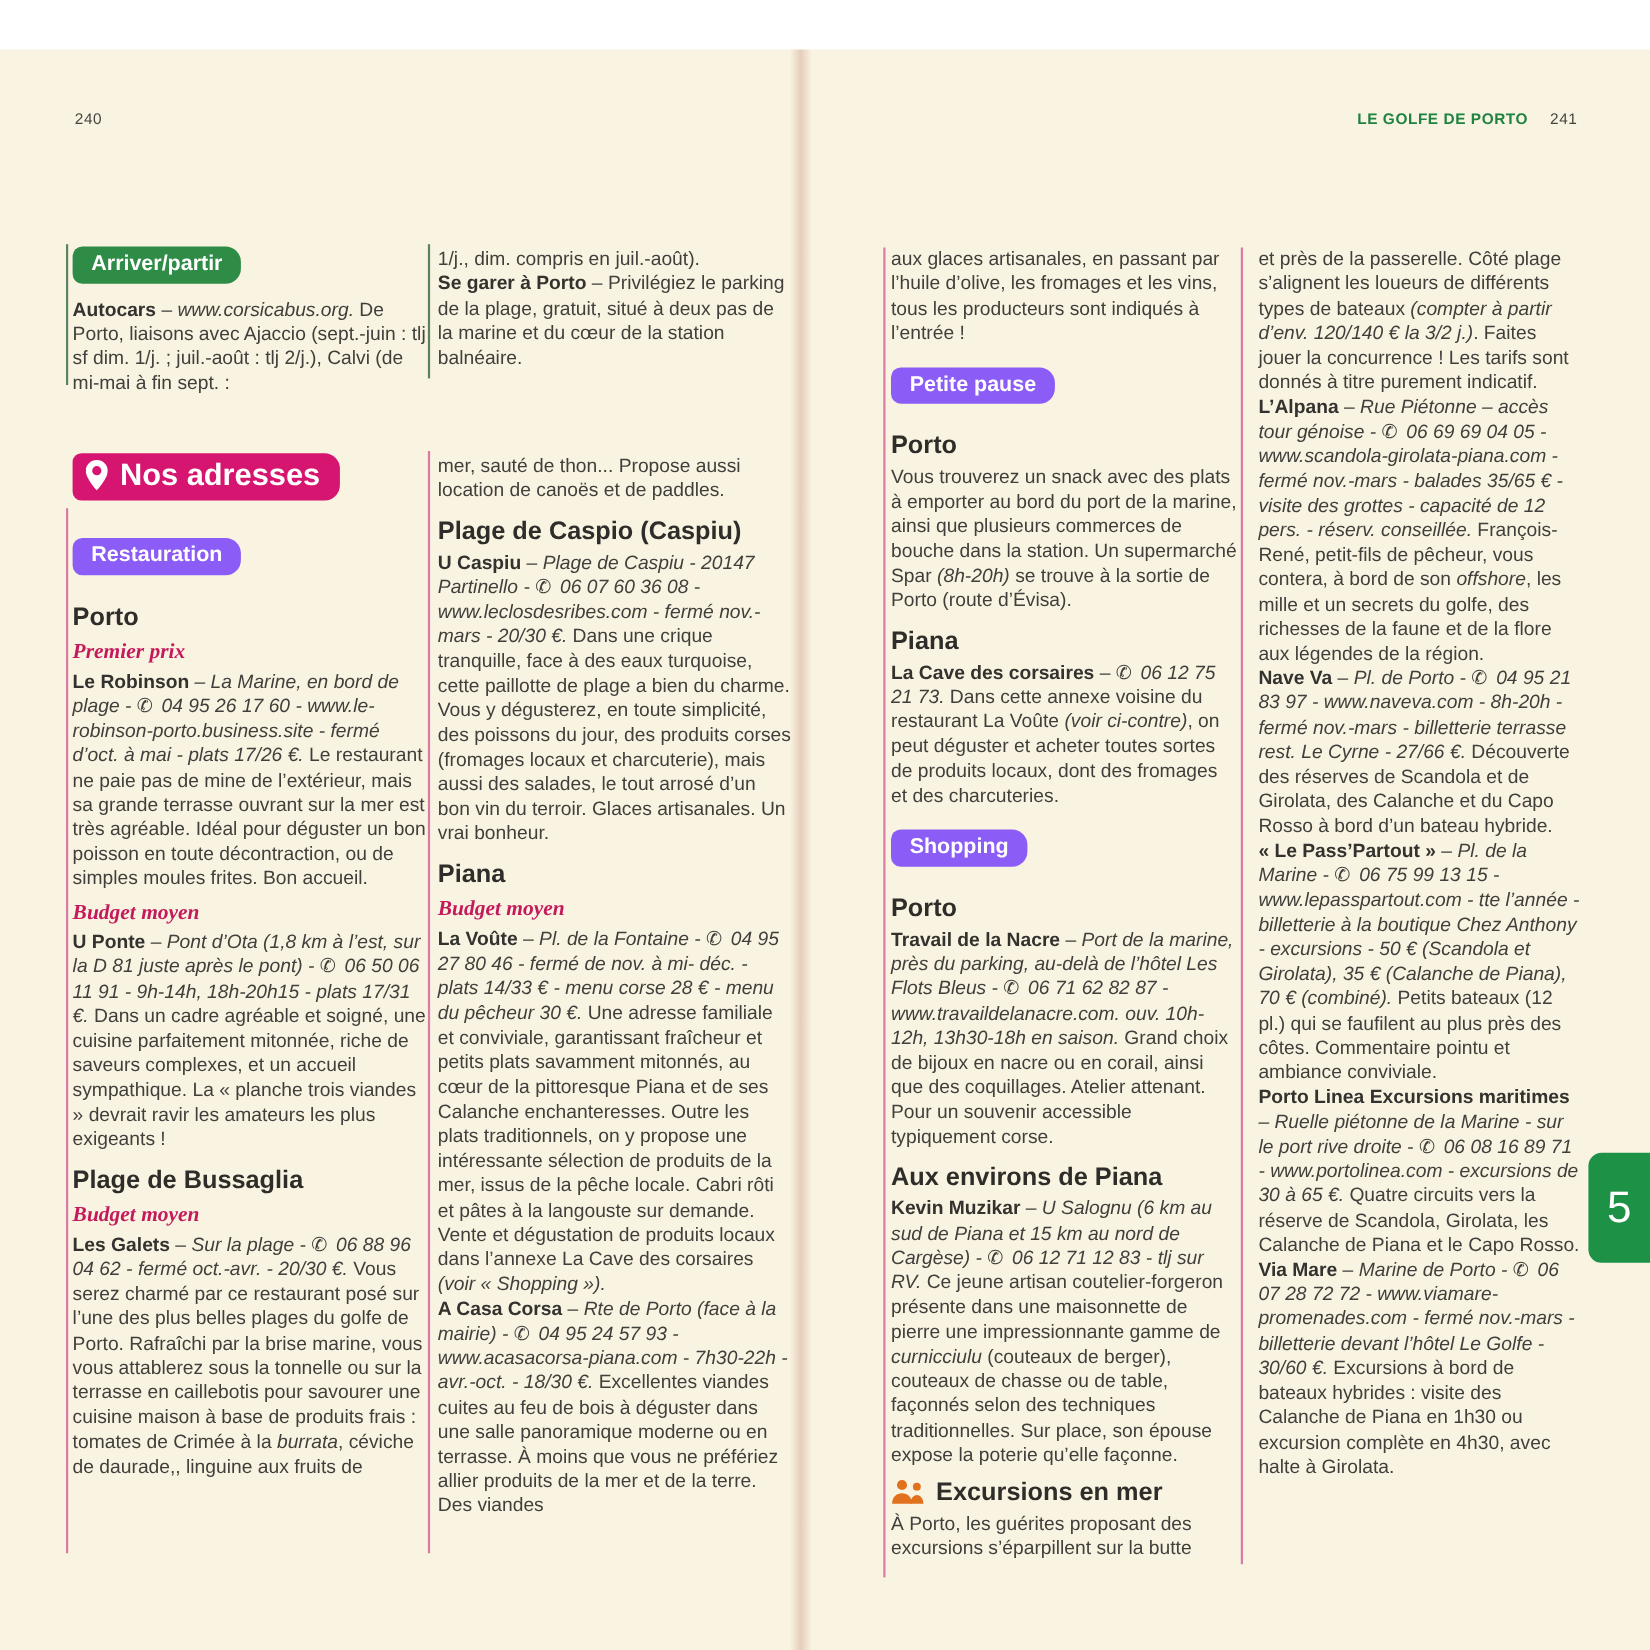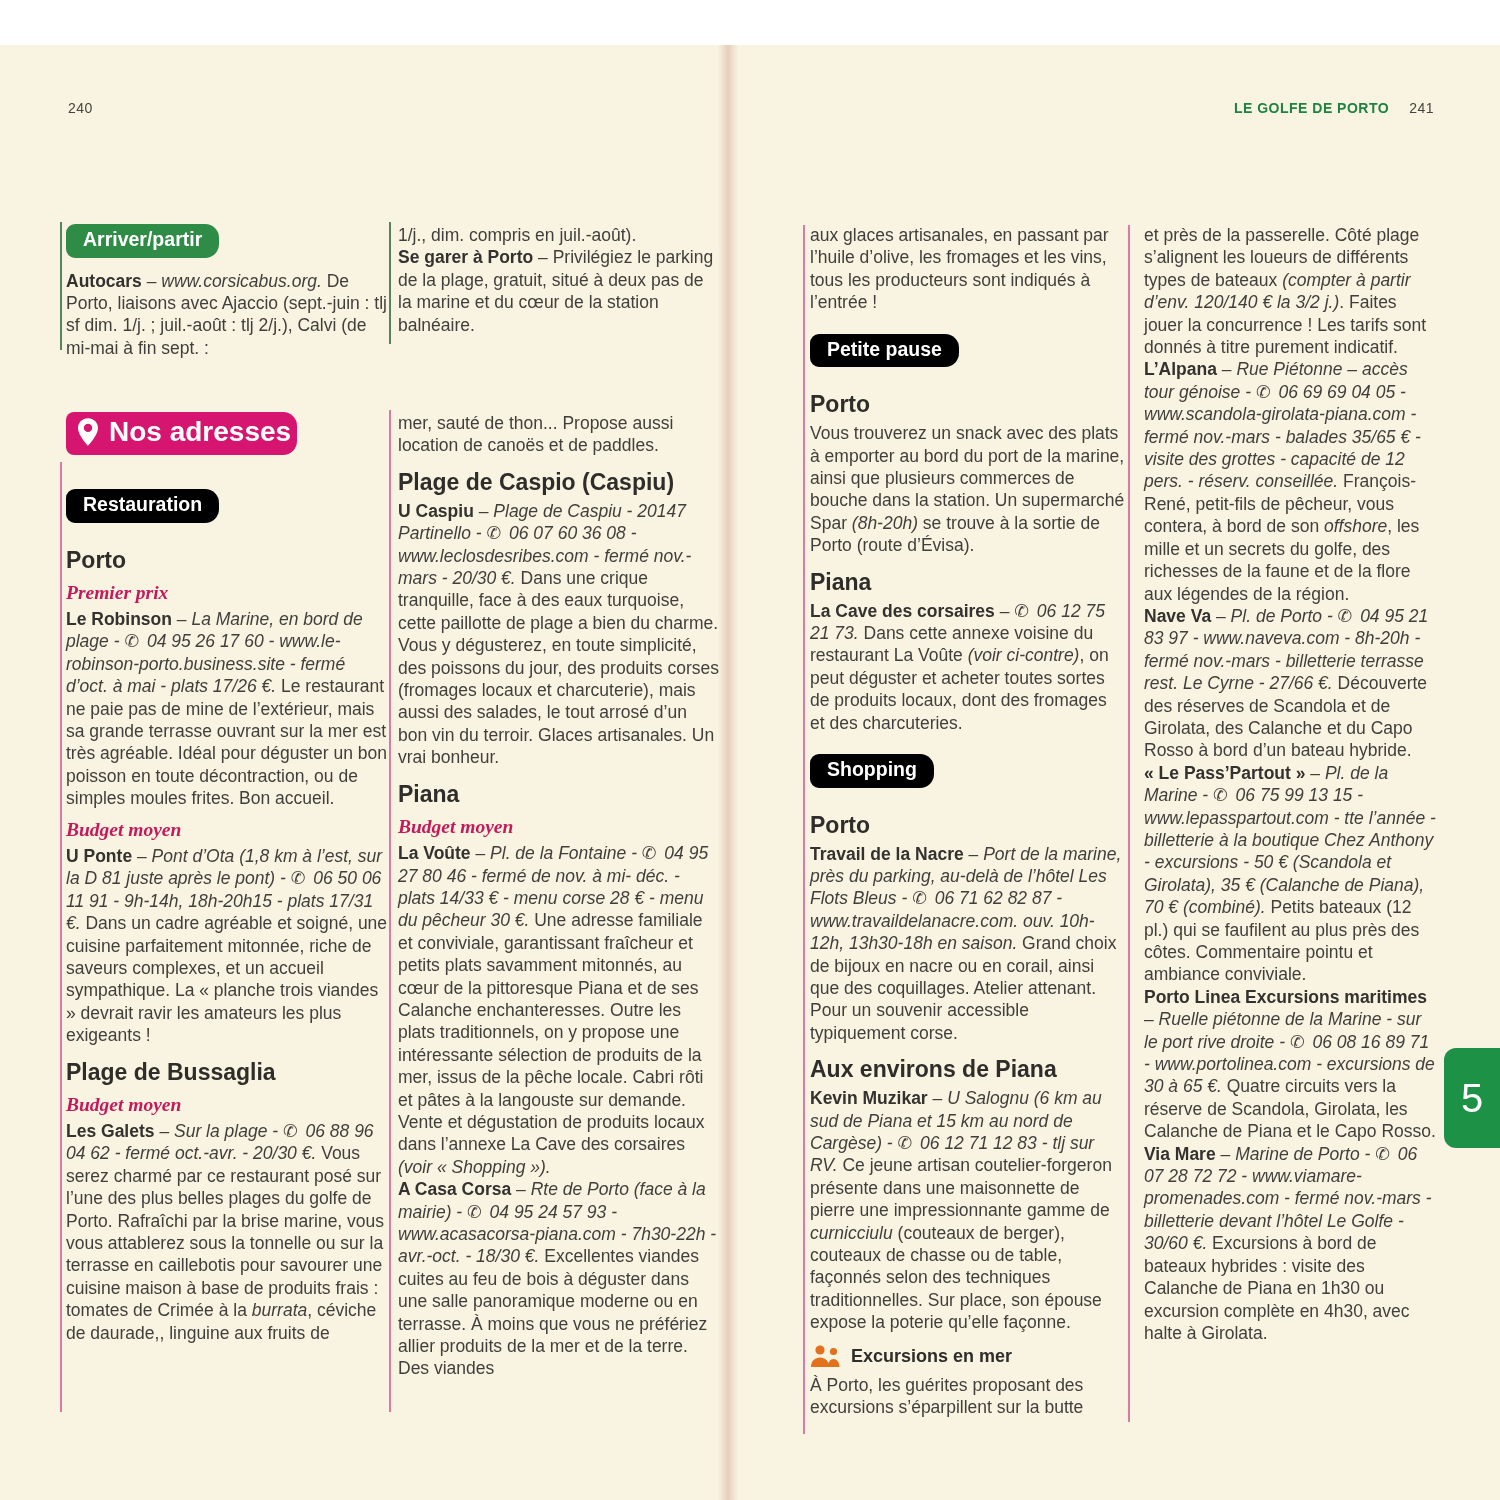--- a/index.html
+++ b/index.html
@@ -19,26 +19,26 @@
   .para{margin:0;}
   .rb{font-weight:bold;color:#33322e;}
   .ri{font-style:italic;}
   .phone-icon{font-style:normal;margin-right:3px;}
   .place{font-weight:bold;color:#2e2d29;font-size:23px;line-height:25px;margin:13px 0 5px;}
   .price{font-family:"Liberation Serif","DejaVu Serif",serif;font-style:italic;font-weight:bold;
          color:#c41a5b;font-size:19.5px;margin:9px 0 4px;}
   .badge{display:inline-block;color:#fff;font-weight:bold;font-size:19.5px;line-height:1;
          padding:6px 17px 8px;border-radius:9px 14px 14px 9px;margin:4px 0 12px;}
   .badge.green{background:#2f8c46;}
-  .badge.pink{background:#000000;margin-top:20px;}
+  .badge.pink{background:#8b5cf6;margin-top:20px;}
   .banner{display:inline-flex;align-items:center;gap:11px;background:#d5156f;color:#fff;
-          font-weight:bold;font-size:28px;line-height:1;padding:6px 6px 9px 12px;
+          font-weight:bold;font-size:28px;line-height:1;padding:6px 18px 9px 12px;
           border-radius:8px 14px 14px 8px;margin:0 0 14px;}
   .activity{display:flex;align-items:center;gap:9px;font-weight:bold;color:#2e2d29;
-            font-size:18px;line-height:25px;margin:10px 0 5px;}
+            font-size:23px;line-height:25px;margin:10px 0 5px;}
   .side-tab{position:absolute;left:1444px;top:1048px;width:56px;height:100px;background:#1d9247;
             border-radius:12px 0 0 12px;display:flex;align-items:center;justify-content:center;
             color:#fff;font-size:40px;font-weight:400;}
 </style>
 </head>
 <body>
 
 <div class="canvas">
   <div class="page-bg"></div>
   <div class="gutter"></div>

